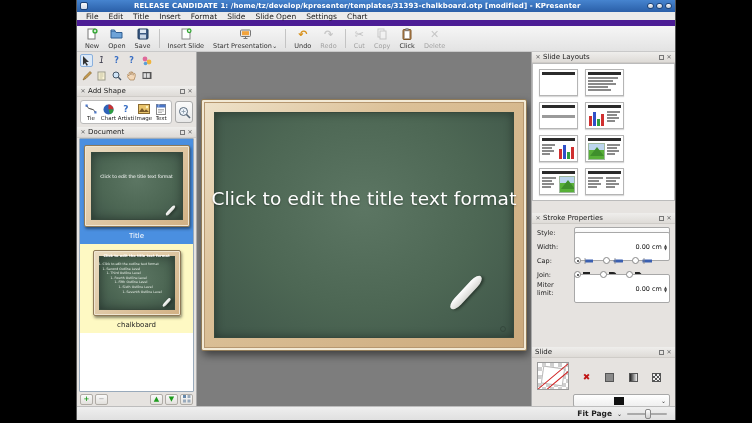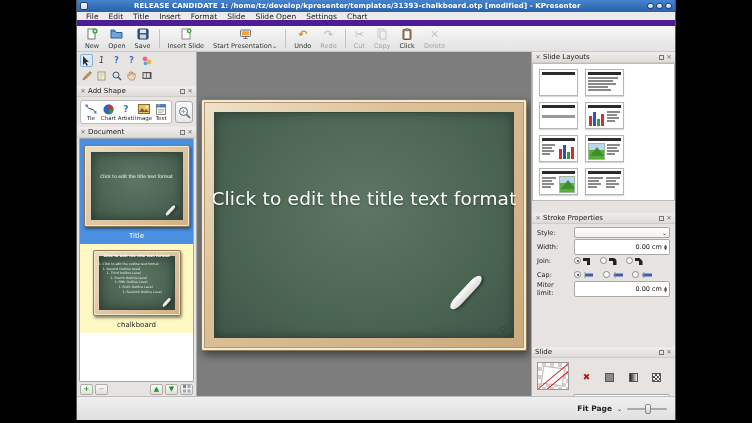--- a/index.html
+++ b/index.html
@@ -105,21 +105,21 @@
   .lc-chart b{display:block;width:3px;}
   .lc-img{flex:1 1 0;background:linear-gradient(#bcd6ee 0 38%,#58b038 38%);border:1px solid #9fb99f;position:relative;overflow:hidden;}
   .lc-img:after{content:"";position:absolute;left:10%;bottom:18%;width:0;height:0;border-left:7px solid transparent;border-right:7px solid transparent;border-bottom:9px solid #3f8f2b;}
   .lc-sub{height:2.5px;background:#9a9a9a;margin-top:7px;}
 
   
   .stroke-body{padding:3px 5px 5px;display:flex;flex-direction:column;gap:3px;}
   .srow{display:flex;align-items:center;gap:3px;height:11px;}
   .srow .slab{width:34px;font-size:6.5px;color:#222;flex:0 0 auto;}
   .sel{flex:1 1 auto;height:11px;background:linear-gradient(#fff,#f0f0f0);border:1px solid #a8a8a8;border-radius:2px;display:flex;align-items:center;justify-content:flex-end;padding:0 2px;font-size:6px;color:#444;}
-  .spin{flex:1 1 auto;height:16px;background:#fff;border:1px solid #a8a8a8;border-radius:2px;display:flex;align-items:center;justify-content:flex-end;gap:2px;padding:0 2px;font-size:6.5px;color:#111;}
+  .spin{flex:1 1 auto;height:29px;background:#fff;border:1px solid #a8a8a8;border-radius:2px;display:flex;align-items:center;justify-content:flex-end;gap:2px;padding:0 2px;font-size:6.5px;color:#111;}
   .spin .arrows{display:flex;flex-direction:column;font-size:4px;line-height:3px;color:#444;}
   .radio{width:7px;height:7px;border:1px solid #888;border-radius:50%;background:#fff;position:relative;flex:0 0 auto;}
   .radio.on:after{content:"";position:absolute;inset:1.5px;border-radius:50%;background:#333;}
   .ri{display:flex;align-items:center;gap:2px;margin-right:6px;}
 
   
   .styles-body{padding:4px 5px;display:flex;flex-wrap:wrap;gap:4px;}
   .style-preview{width:32px;height:28px;border:1px solid #999;background:
       repeating-conic-gradient(#cfcfcf 0% 25%, #ffffff 0% 50%) 0 0/8px 8px;position:relative;overflow:hidden;flex:0 0 auto;}
   .style-preview .diamond{position:absolute;inset:4px;background:#fff;border:1px solid #bbb;transform:rotate(8deg);}
@@ -131,21 +131,21 @@
   .fbtn .x{color:#c01616;font-weight:bold;font-size:9px;}
   .sq{width:9px;height:9px;border:1px solid #555;}
   .sq.solid{background:#8a8a8a;}
   .sq.grad{background:linear-gradient(90deg,#222,#efefef);}
   .sq.patt{background:repeating-conic-gradient(#555 0% 25%, #eee 0% 50%) 0 0/4px 4px;}
   .style-select{flex:1 1 100%;height:13px;margin-left:36px;background:linear-gradient(#fff,#efefef);border:1px solid #a8a8a8;border-radius:2px;display:flex;align-items:center;padding:0 3px;}
   .style-select .blk{width:10px;height:8px;background:#111;margin:0 auto;}
   .sel-arrow{font-size:6px;color:#333;}
 
   
-  .statusbar{height:24px;background:linear-gradient(#efefef,#e0e0e0);border-top:1px solid #bdbdbd;display:flex;align-items:center;justify-content:flex-end;gap:5px;padding:0 6px;flex:0 0 auto;}
+  .statusbar{height:14px;background:linear-gradient(#efefef,#e0e0e0);border-top:1px solid #bdbdbd;display:flex;align-items:center;justify-content:flex-end;gap:5px;padding:0 6px;flex:0 0 auto;}
   .zoom-label{font-size:7.5px;font-weight:bold;color:#222;}
   .zoom-caret{font-size:6px;color:#222;}
   .zoom-slider{width:40px;height:2px;background:#aaa;border-radius:1px;position:relative;margin-right:2px;}
   .zoom-thumb{position:absolute;left:18px;top:-4px;width:6px;height:10px;background:linear-gradient(#fdfdfd,#cfcfcf);border:1px solid #888;border-radius:2px;}
 
   .icon-svg{display:block;}
 </style>
 </head>
 <body>
 
@@ -565,61 +565,61 @@
             <span class="slab">Width:</span>
             <div class="spin">
               <span>0.00 cm</span>
               <span class="arrows">
                   <span>▲</span>
                   <span>▼</span>
                 </span>
             </div>
           </div>
           <div class="srow">
-            <span class="slab">Join:</span>
-            <span class="ri">
-                <span class="radio on"></span>
-              <svg class="icon-svg" width="8" height="8" viewBox="0 0 8 8">
-                  <path d="M0 1h7v7H4V4H0z" fill="#222"></path>
-                </svg>
-            </span>
-            <span class="ri">
-                <span class="radio"></span>
-              <svg class="icon-svg" width="8" height="8" viewBox="0 0 8 8">
-                  <path d="M0 1h4a3.5 3.5 0 0 1 3.5 3.5V8H4V4H0z" fill="#222"></path>
-                </svg>
-            </span>
-            <span class="ri">
-                <span class="radio"></span>
-              <svg class="icon-svg" width="8" height="8" viewBox="0 0 8 8">
-                  <path d="M0 1h4.5L7.5 4V8H4V4H0z" fill="#222"></path>
-                </svg>
-            </span>
-          </div>
-          <div class="srow">
             <span class="slab">Cap:</span>
             <span class="ri">
                 <span class="radio on"></span>
               <svg class="icon-svg" width="11" height="6" viewBox="0 0 11 6">
                   <path d="M2 3h8" stroke="#3a5fb0" stroke-width="3"></path>
                   <path d="M2 0v6" stroke="#888" stroke-width=".8"></path>
                 </svg>
             </span>
             <span class="ri">
                 <span class="radio"></span>
               <svg class="icon-svg" width="11" height="6" viewBox="0 0 11 6">
                   <path d="M3 3h7" stroke="#3a5fb0" stroke-width="3" stroke-linecap="round"></path>
                   <path d="M3 0v6" stroke="#888" stroke-width=".8"></path>
                 </svg>
             </span>
             <span class="ri">
                 <span class="radio"></span>
               <svg class="icon-svg" width="11" height="6" viewBox="0 0 11 6">
                   <path d="M3 3h7" stroke="#3a5fb0" stroke-width="3" stroke-linecap="square"></path>
                   <path d="M3 0v6" stroke="#888" stroke-width=".8"></path>
+                </svg>
+            </span>
+          </div>
+          <div class="srow">
+            <span class="slab">Join:</span>
+            <span class="ri">
+                <span class="radio on"></span>
+              <svg class="icon-svg" width="8" height="8" viewBox="0 0 8 8">
+                  <path d="M0 1h7v7H4V4H0z" fill="#222"></path>
+                </svg>
+            </span>
+            <span class="ri">
+                <span class="radio"></span>
+              <svg class="icon-svg" width="8" height="8" viewBox="0 0 8 8">
+                  <path d="M0 1h4a3.5 3.5 0 0 1 3.5 3.5V8H4V4H0z" fill="#222"></path>
+                </svg>
+            </span>
+            <span class="ri">
+                <span class="radio"></span>
+              <svg class="icon-svg" width="8" height="8" viewBox="0 0 8 8">
+                  <path d="M0 1h4.5L7.5 4V8H4V4H0z" fill="#222"></path>
                 </svg>
             </span>
           </div>
           <div class="srow">
             <span class="slab">Miter limit:</span>
             <div class="spin">
               <span>0.00 cm</span>
               <span class="arrows">
                   <span>▲</span>
                   <span>▼</span>

